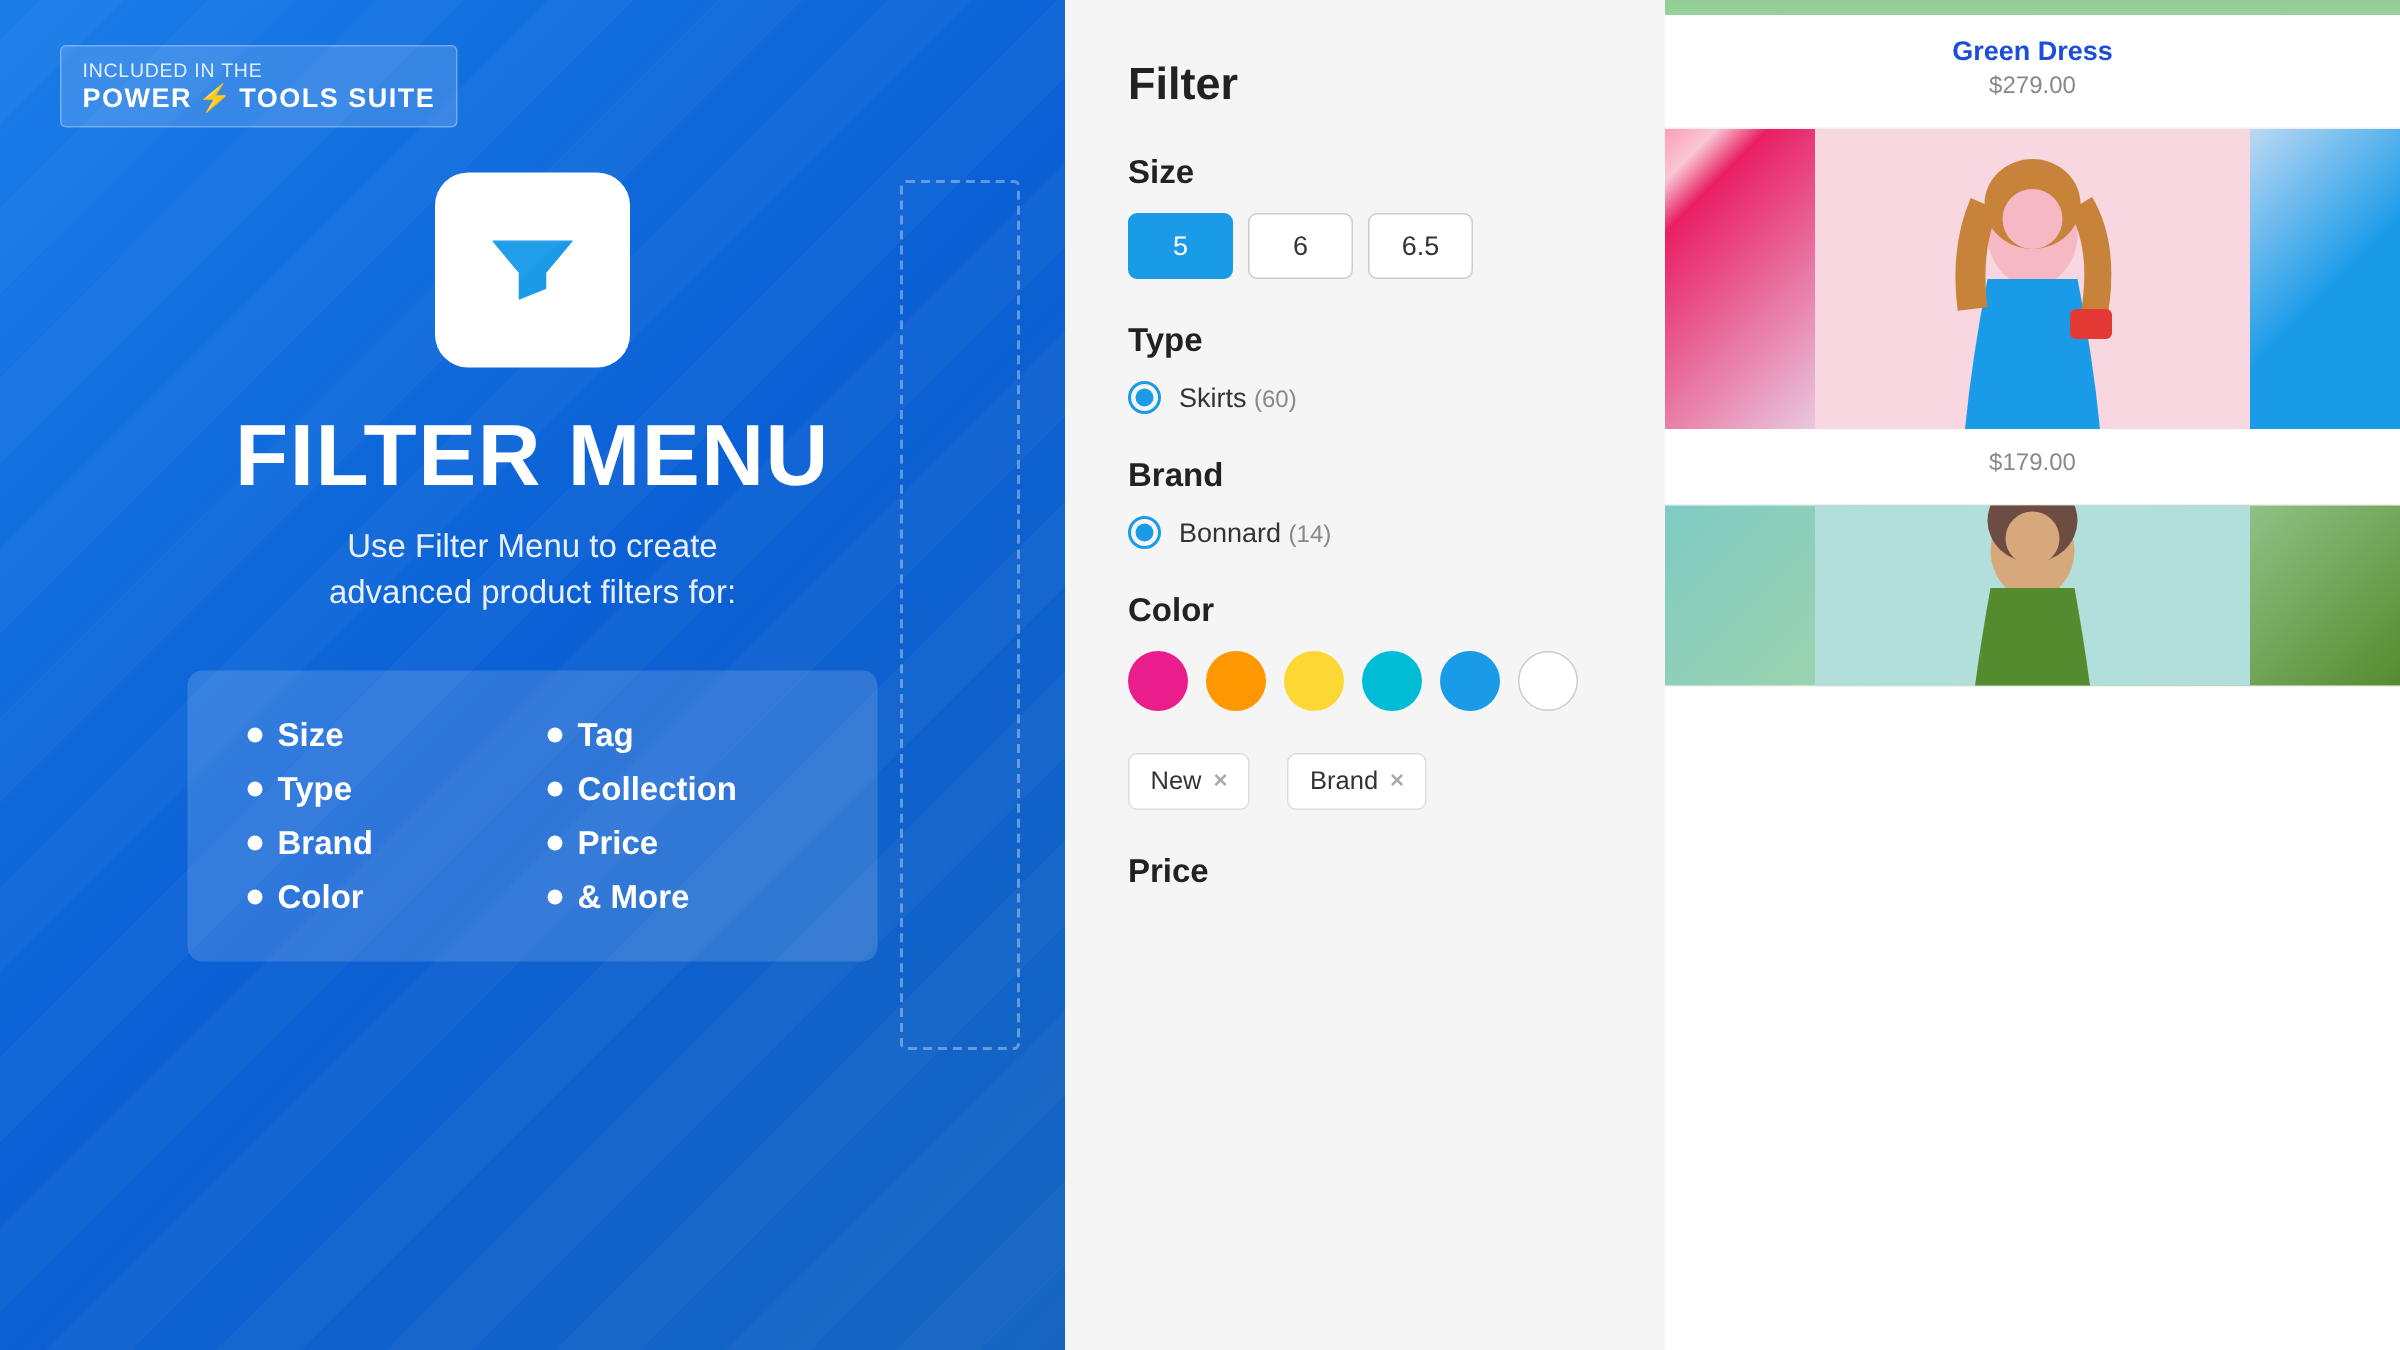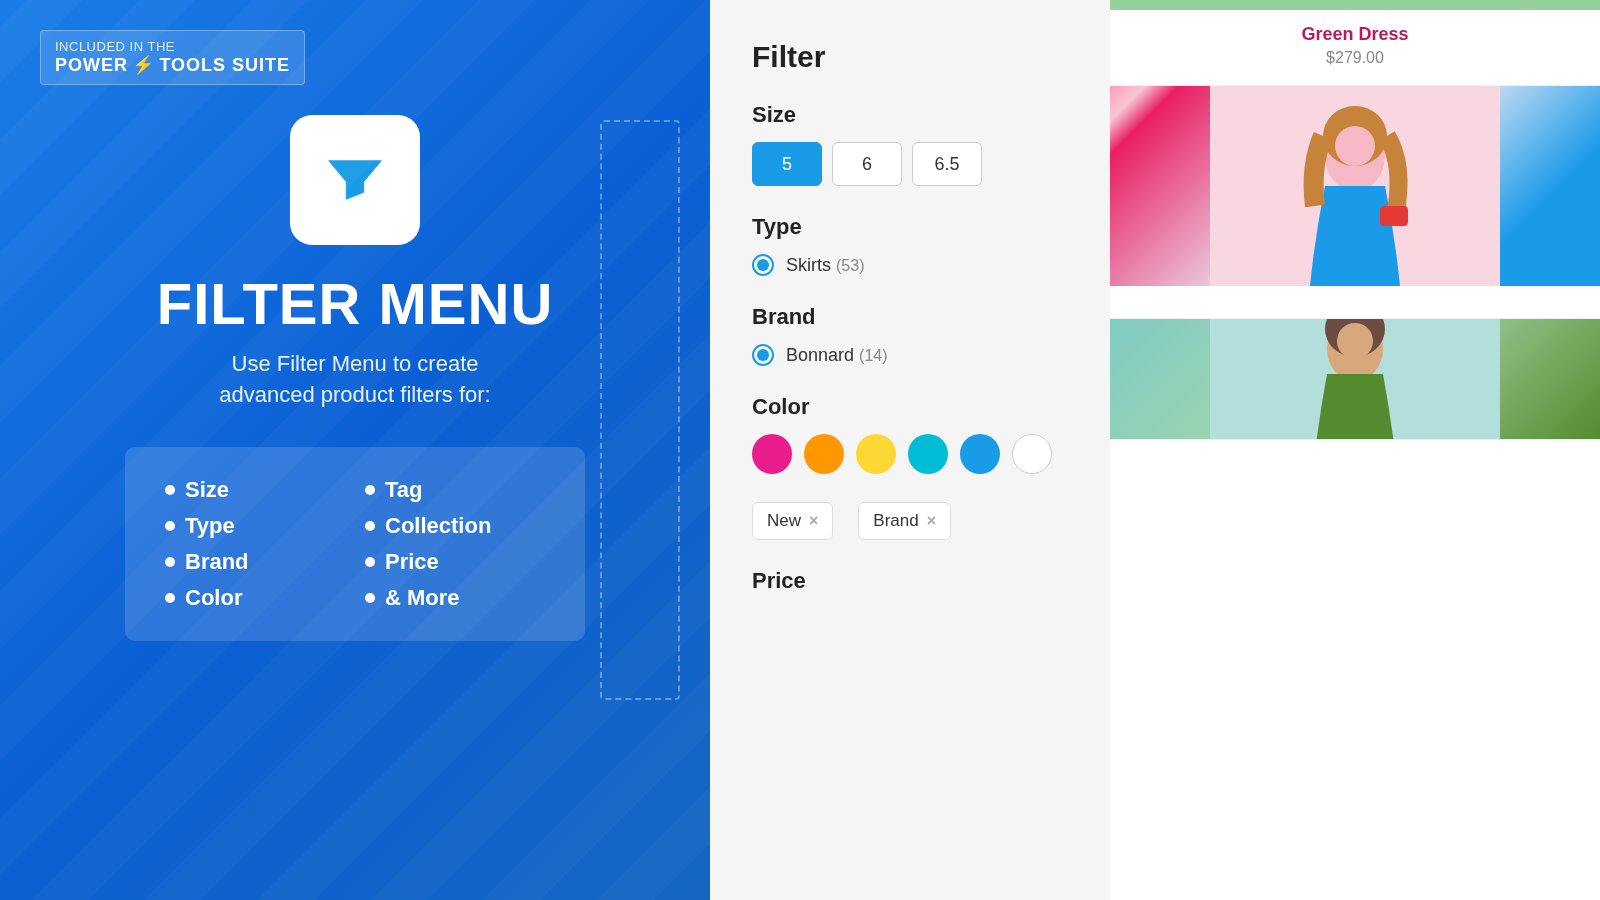--- a/index.html
+++ b/index.html
@@ -325,21 +325,21 @@
     }
 
     .product-info {
       padding: 14px 20px 18px;
       text-align: center;
     }
 
     .product-name {
       font-size: 18px;
       font-weight: 600;
-      color: #be185d;
+      color: #1d4ed8;
       margin-bottom: 4px;
     }
 
     .product-price {
       font-size: 16px;
       color: #888;
     }
 
     
     .img-green {
@@ -437,21 +437,21 @@
   </div>
 
   <div class="filter-section">
     <div class="filter-section-title">Type</div>
     <div class="radio-option">
       <div class="radio-circle selected">
         <div class="radio-inner"></div>
       </div>
       <span class="radio-label">
         <span>Skirts</span>
-        <span class="radio-count">(53)</span>
+        <span class="radio-count">(60)</span>
       </span>
     </div>
   </div>
 
   <div class="filter-section">
     <div class="filter-section-title">Brand</div>
     <div class="radio-option">
       <div class="radio-circle selected">
         <div class="radio-inner"></div>
       </div>
@@ -516,20 +516,21 @@
         <ellipse cx="145" cy="50" rx="32" ry="30" fill="#c8833a"></ellipse>
         <path d="M113 50 Q100 80 105 120" stroke="#c8833a" stroke-width="20" fill="none"></path>
         <path d="M177 50 Q195 80 185 130" stroke="#c8833a" stroke-width="18" fill="none"></path>
 
         <rect x="170" y="120" width="28" height="20" rx="4" fill="#e53935"></rect>
 
         <circle cx="145" cy="60" r="20" fill="#f5b8c4"></circle>
       </svg>
     </div>
     <div class="product-info">
+      <div class="product-price">$179.00</div>
     </div>
   </div>
 
   <div class="product-card">
     <div class="product-img-placeholder img-third" style="height:120px; overflow:hidden;">
       <svg width="100%" height="200" viewBox="0 0 290 200" xmlns="http://www.w3.org/2000/svg">
         <rect width="290" height="200" fill="#b2dfdb"></rect>
         <ellipse cx="145" cy="70" rx="28" ry="32" fill="#d7a87c"></ellipse>
         <ellipse cx="145" cy="50" rx="30" ry="28" fill="#6d4c41"></ellipse>
         <path d="M117 95 Q107 150 102 200 L188 200 Q183 150 173 95 Z" fill="#558b2f"></path>

